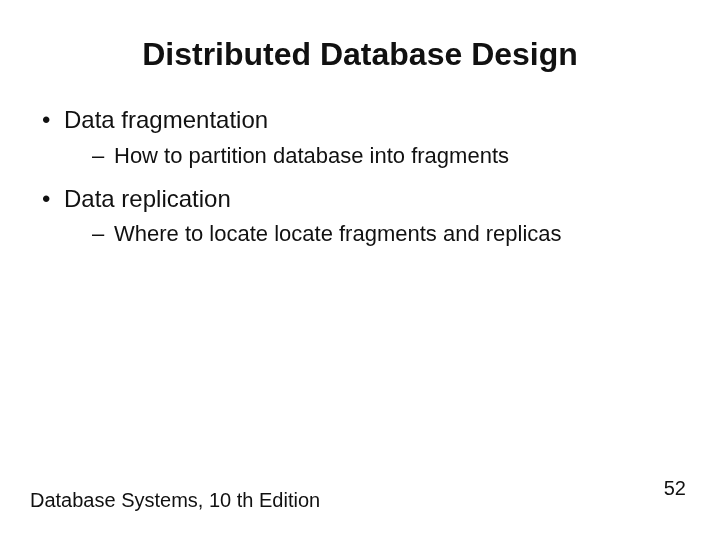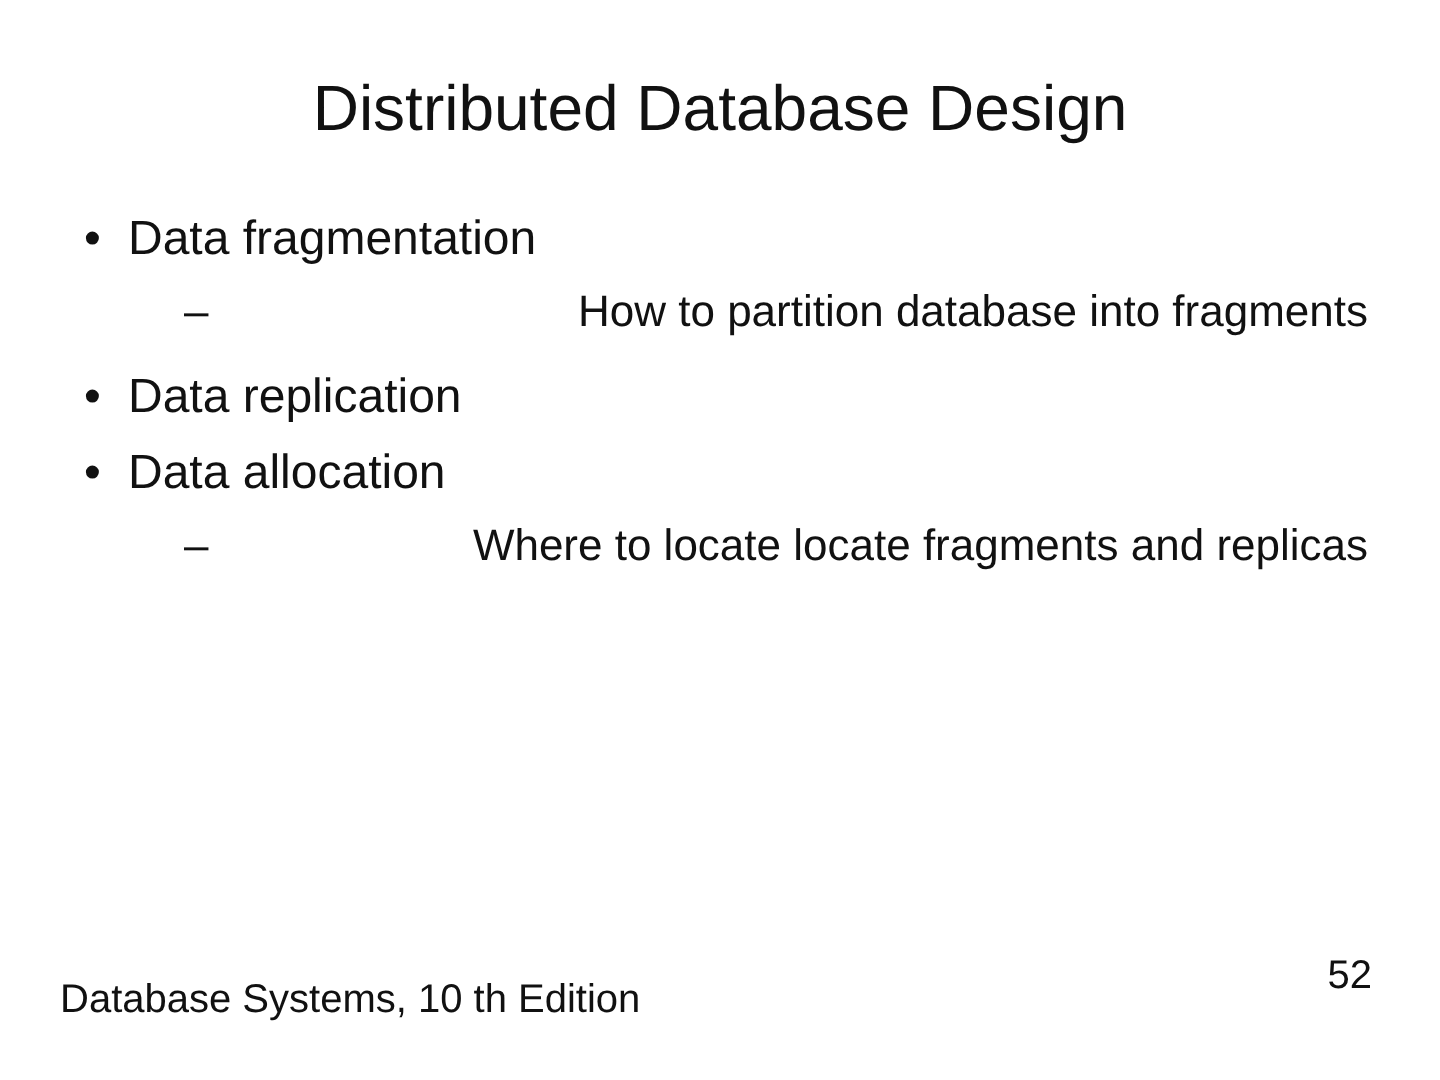--- a/index.html
+++ b/index.html
@@ -1,36 +1,35 @@
 <!DOCTYPE html>
 <html><head>
 <meta charset="utf-8">
 <style>
   * { margin: 0; padding: 0; box-sizing: border-box; }
   html, body { width: 720px; height: 540px; background: #fff; font-family: Arial, Helvetica, sans-serif; color: #111; }
   .slide { position: relative; width: 720px; height: 540px; padding: 30px 36px 0 36px; }
-  .title { font-size: 32px; text-align: center; margin-top: 6px; margin-bottom: 30px; font-weight: 400; }
+  .title { font-size: 32px; text-align: center; margin-top: 6px; margin-bottom: 30px; font-weight: 700; }
   .content { font-size: 24px; line-height: 1.45; margin-top: 12px; }
   .b1 { margin: 4px 0 2px 0; padding-left: 28px; position: relative; }
   .b1::before { content: "•"; position: absolute left: 6px; top: 0; left: 6px; }
   .b1::before { content: "•"; position: absolute; left: 6px; top: 0; }
-  .b2 { margin: 2px 0 10px 0; padding-left: 78px; position: relative; font-size: 22px; text-align: right; }
+  .b2 { margin: 2px 0 10px 0; padding-left: 78px; position: relative; font-size: 22px; }
   .b2::before { content: "–"; position: absolute; left: 56px; top: 0; }
   .footer-left { position: absolute; left: 30px; bottom: 28px; font-size: 20px; }
   .footer-right { position: absolute; right: 34px; bottom: 40px; font-size: 20px; }
 </style>
 </head>
 <body>
 
 <div class="slide">
   <h1 class="title">Distributed Database Design</h1>
 
   <div class="content">
     <div class="b1">Data fragmentation</div>
     <div class="b2">How to partition database into fragments</div>
     <div class="b1">Data replication</div>
-    <div class="b1">Data allocation</div>
     <div class="b2">Where to locate locate fragments and replicas</div>
   </div>
 
   <div class="footer-left">Database Systems, 10 th Edition</div>
   <div class="footer-right">52</div>
 </div>
 
 </body></html>

